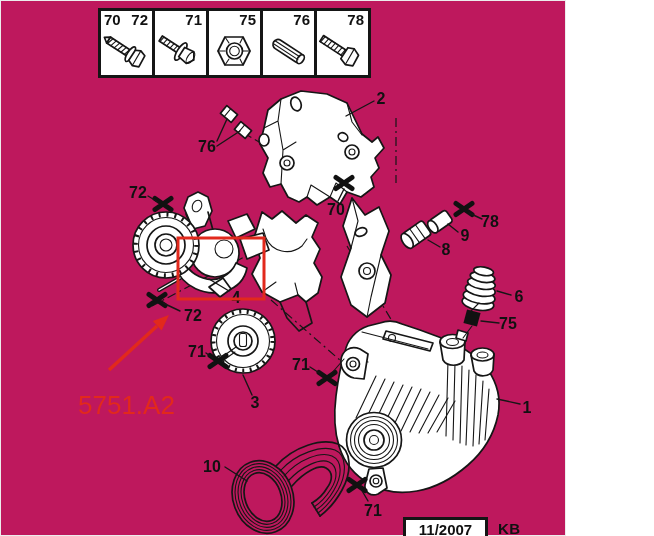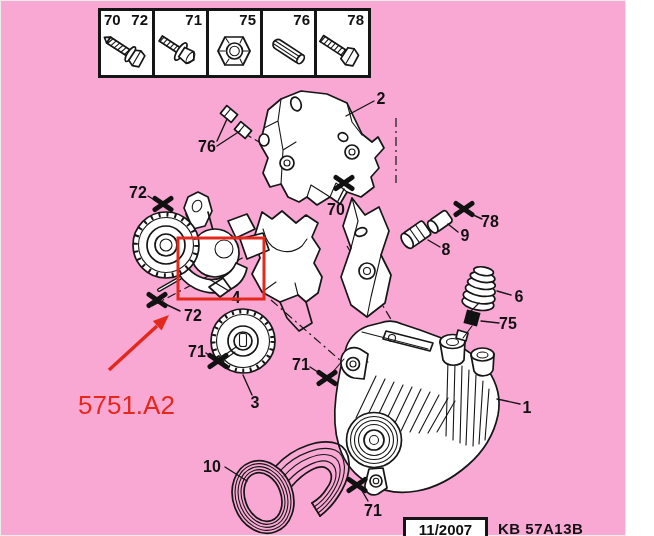--- a/index.html
+++ b/index.html
@@ -1,16 +1,16 @@
 <!DOCTYPE html>
 <html><head>
 <meta charset="utf-8">
 <style>
   html,body{margin:0;padding:0;background:#ffffff;}
-  .page{position:relative;width:626px;height:536px;background:#f9a8d4;overflow:hidden;
+  .page{position:relative;width:566px;height:536px;background:#be185d;overflow:hidden;
         font-family:"Liberation Sans",sans-serif;box-shadow:inset 0 0 0 1px #ececec;}
   
   .strip{position:absolute;left:98px;top:8px;display:flex;}
   .cell{width:57px;height:70px;border:3px solid #151515;box-sizing:border-box;
         margin-left:-3px;position:relative;background:#fff;}
   .cell:first-child{margin-left:0;}
   .cl{position:absolute;top:0;font-weight:bold;font-size:15px;color:#111;line-height:17px;}
   .cl.l{left:3px;} .cl.r{right:4px;}
   .cell svg{position:absolute;left:0;bottom:1px;}
   

